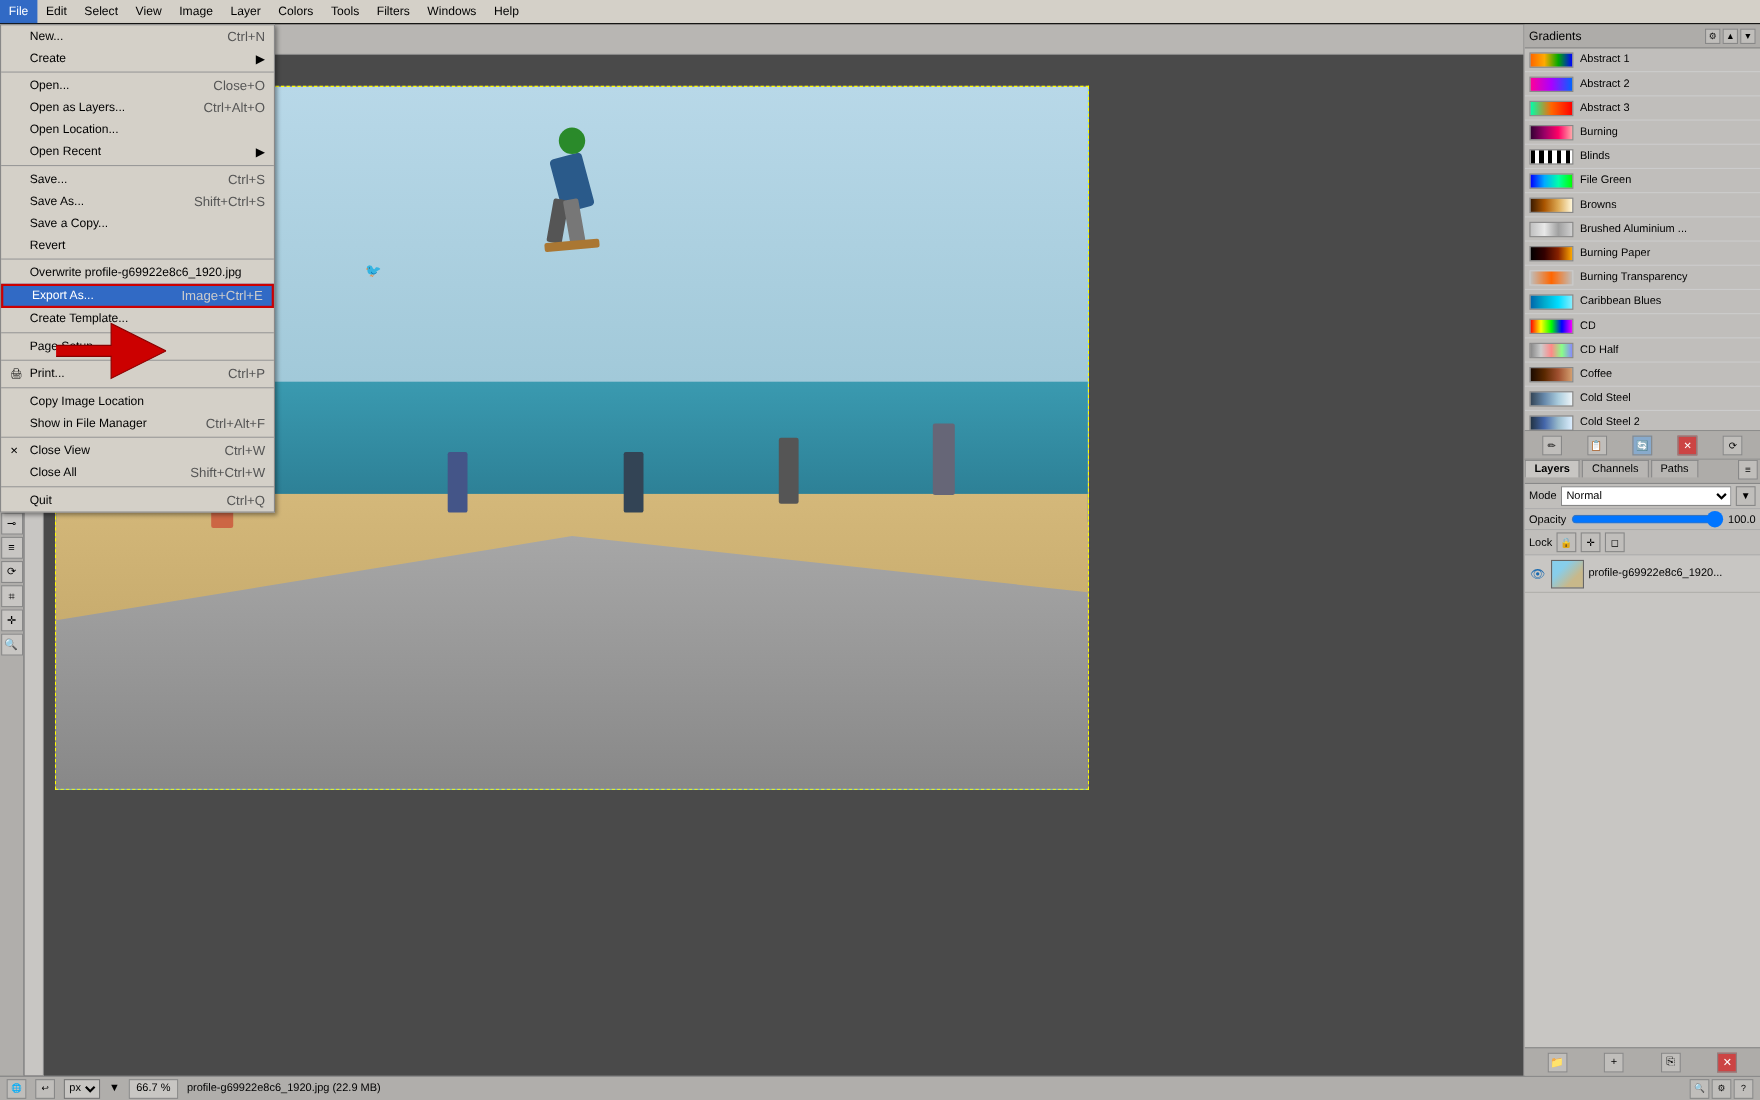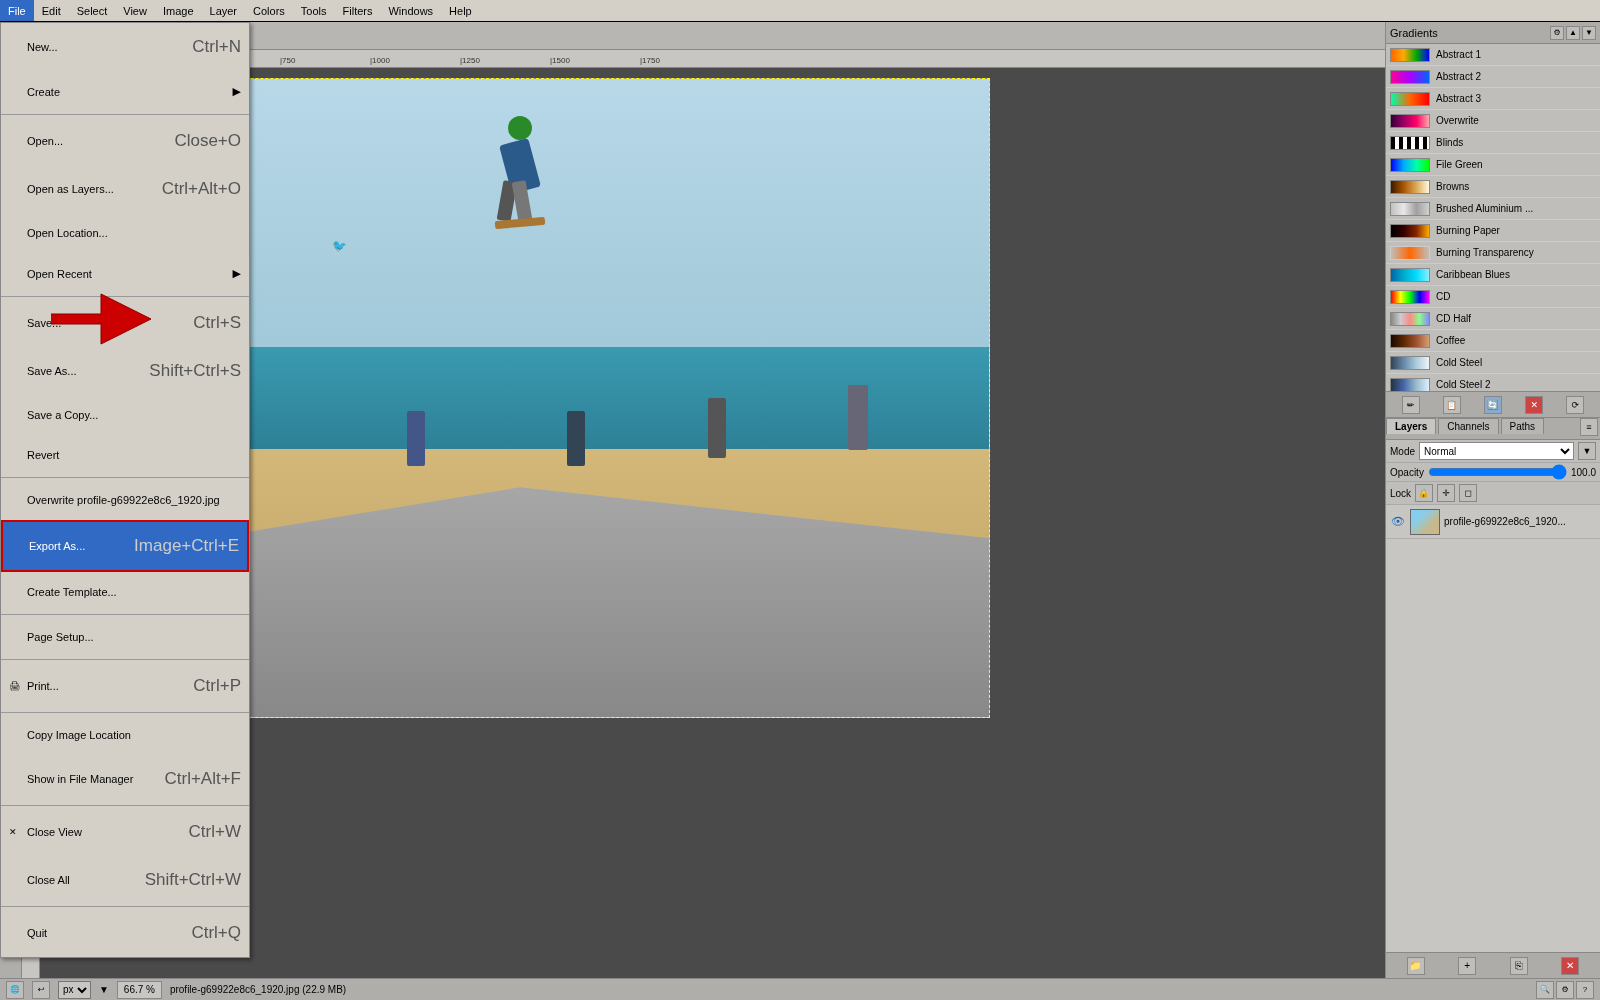--- a/index.html
+++ b/index.html
@@ -154,28 +154,28 @@
     }
 
     
     #file-menu-dropdown {
       position: absolute; top: 22px; left: 0; width: 250px;
       background: #d4d0c8; border: 1px solid #888; z-index: 200;
       box-shadow: 2px 2px 4px rgba(0,0,0,0.4);
     }
     .menu-separator { height: 1px; background: #999; margin: 2px 0; }
     .menu-entry {
-      display: flex; align-items: center; padding: 14px 8px;
+      display: flex; align-items: center; padding: 2px 8px;
       cursor: pointer; position: relative; min-height: 20px;
     }
     .menu-entry.active-item {
       background: #316ac5; color: #fff;
     }
     .menu-entry-label { flex: 1; font-size: 11px; }
-    .menu-entry-shortcut { font-size: 17px; color: #555; margin-left: 12px; }
+    .menu-entry-shortcut { font-size: 12px; color: #555; margin-left: 12px; }
     .menu-entry.active-item .menu-entry-shortcut { color: #ccc; }
     .menu-entry-arrow { margin-left: 4px; }
     .menu-entry-icon { width: 14px; margin-right: 4px; font-size: 9px; }
 
     
     #red-arrow {
       position: absolute; top: 235px; left: 252px; z-index: 300;
       pointer-events: none;
     }
 
@@ -370,31 +370,20 @@
   <div class="tool-btn">🔍</div>
 </div>
 
 <div id="toolbar-top">
   <div class="icon-btn" style="background:#aaa;">⇢</div>
   <div class="icon-btn">⇢</div>
 </div>
 
 <div id="canvas-area">
 
-  <div id="ruler-top">
-    <div style="position:relative; height:100%; padding-left:4px;">
-      <span style="position:absolute; left:60px; bottom:2px; font-size:8px; color:#333;">|250</span>
-      <span style="position:absolute; left:150px; bottom:2px; font-size:8px; color:#333;">|500</span>
-      <span style="position:absolute; left:240px; bottom:2px; font-size:8px; color:#333;">|750</span>
-      <span style="position:absolute; left:330px; bottom:2px; font-size:8px; color:#333;">|1000</span>
-      <span style="position:absolute; left:420px; bottom:2px; font-size:8px; color:#333;">|1250</span>
-      <span style="position:absolute; left:510px; bottom:2px; font-size:8px; color:#333;">|1500</span>
-      <span style="position:absolute; left:600px; bottom:2px; font-size:8px; color:#333;">|1750</span>
-    </div>
-  </div>
 
   <div id="ruler-left"></div>
 
   <div id="canvas-image">
     <div id="the-image">
 
       <div class="sky"></div>
 
       <div class="sea"></div>
 
@@ -452,21 +441,21 @@
         <div class="gradient-item">
           <div class="gradient-swatch sw-abstract2"></div>
           <span class="gradient-name">Abstract 2</span>
         </div>
         <div class="gradient-item">
           <div class="gradient-swatch sw-abstract3"></div>
           <span class="gradient-name">Abstract 3</span>
         </div>
         <div class="gradient-item">
           <div class="gradient-swatch sw-aneurism"></div>
-          <span class="gradient-name">Overwrite</span>
+          <span class="gradient-name">Burning</span>
         </div>
         <div class="gradient-item">
           <div class="gradient-swatch sw-blinds"></div>
           <span class="gradient-name">Blinds</span>
         </div>
         <div class="gradient-item">
           <div class="gradient-swatch sw-bluegreen"></div>
           <span class="gradient-name">File Green</span>
         </div>
         <div class="gradient-item">

